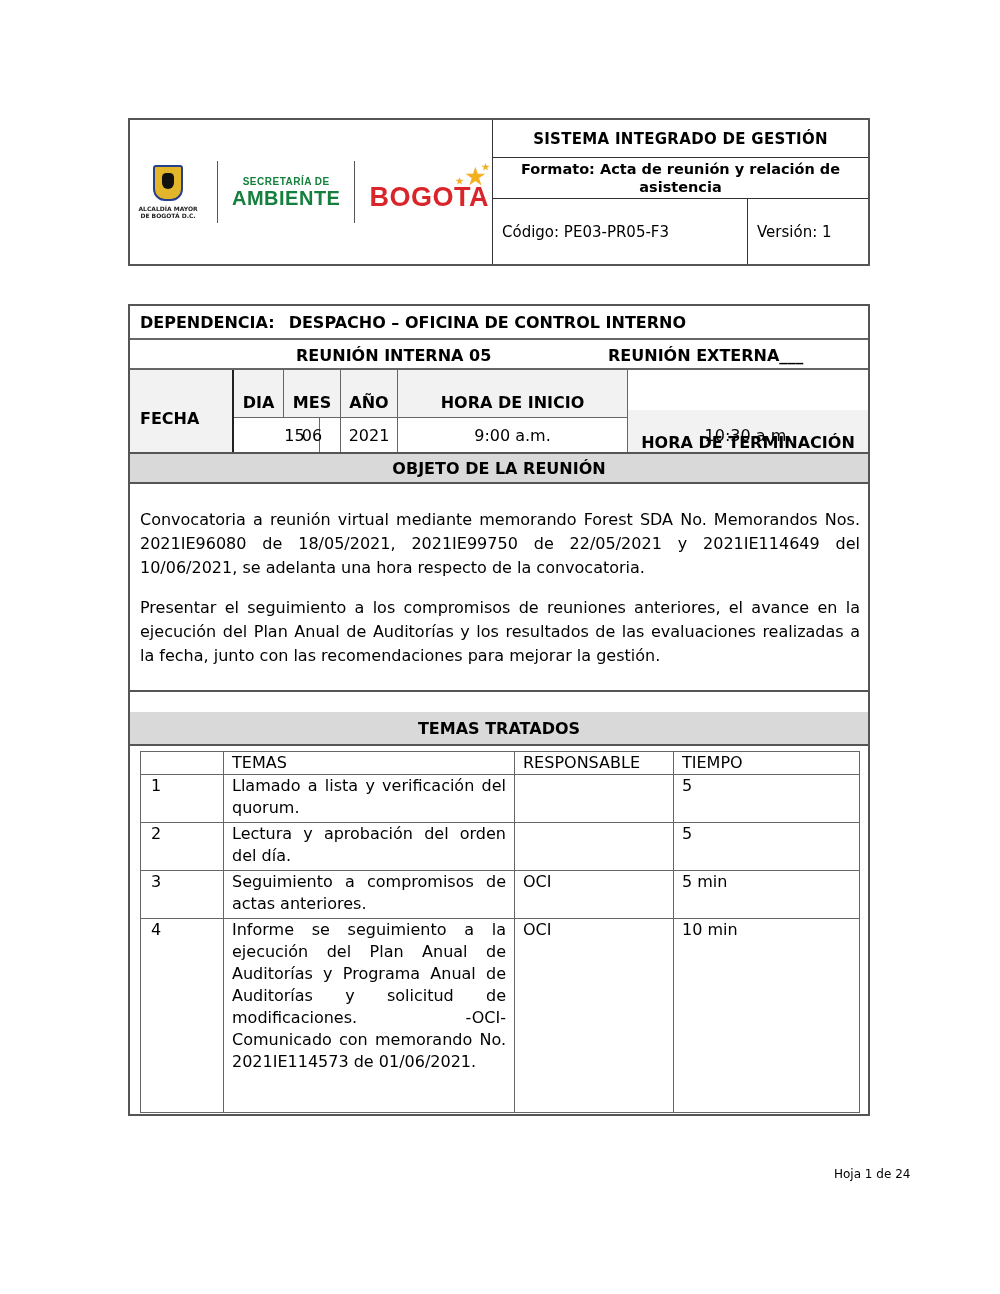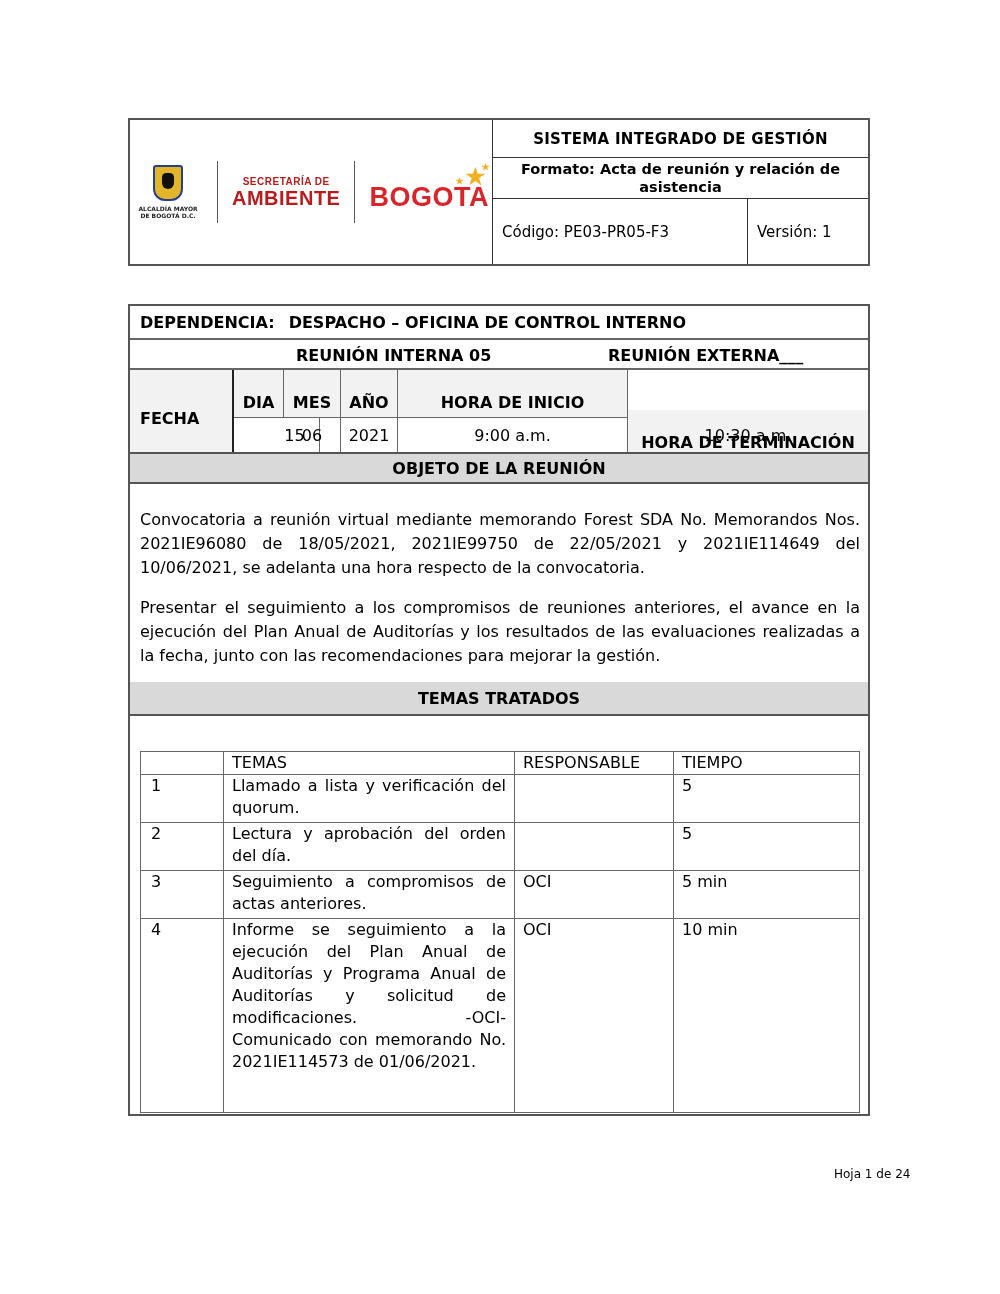--- a/index.html
+++ b/index.html
@@ -15,42 +15,42 @@
   .hdr-code .c1 { width:245px; border-right:1px solid #333; display:flex; align-items:center; padding-left:9px; font-size:15px; }
   .hdr-code .c2 { flex:1; display:flex; align-items:center; padding-left:9px; font-size:15px; }
 
   
   .logo { display:flex; align-items:center; gap:0; }
   .escudo { display:flex; flex-direction:column; align-items:center; width:70px; }
   .shield { width:30px; height:36px; background:#e2b52a; border:2px solid #27408b; border-radius:3px 3px 12px 12px; position:relative; box-sizing:border-box; }
   .shield::after { content:""; position:absolute; left:7px; top:6px; width:12px; height:16px; background:#111; border-radius:5px 5px 7px 7px; }
   .esc-text { font-size:6px; line-height:7px; text-align:center; margin-top:4px; font-weight:bold; color:#222; }
   .vsep { width:1px; height:62px; background:#555; margin:0 14px; }
-  .sda { display:flex; flex-direction:column; align-items:center; color:#b91c1c; font-family:"Liberation Sans", sans-serif; }
+  .sda { display:flex; flex-direction:column; align-items:center; color:#15803d; font-family:"Liberation Sans", sans-serif; }
   .sda .s1 { font-size:10px; font-weight:bold; letter-spacing:0.5px; }
   .sda .s2 { font-size:20px; font-weight:bold; letter-spacing:0.5px; line-height:22px; }
   .bogota { position:relative; color:#d9252a; font-family:"Liberation Sans", sans-serif; font-weight:bold; font-size:27px; letter-spacing:0.5px; padding-top:10px; }
   .star { position:absolute; color:#f2b021; }
 
   
   .main { position:absolute; left:128px; top:304px; width:742px; height:812px; border:2px solid #555; box-sizing:border-box; }
   .row { position:absolute; left:0; right:0; box-sizing:border-box; }
   .r-dep { top:0; height:34px; border-bottom:2px solid #666; display:flex; align-items:center; padding-left:10px; font-weight:bold; font-size:16px; }
   .r-dep .gap { display:inline-block; width:14px; }
   .r-reu { top:34px; height:30px; border-bottom:2px solid #666; font-weight:bold; font-size:16px; }
   .r-reu .ri { position:absolute; left:166px; top:6px; }
   .r-reu .re { position:absolute; left:478px; top:6px; }
   .r-fecha { top:64px; height:82px; }
   .cell { position:absolute; box-sizing:border-box; display:flex; align-items:center; justify-content:center; font-size:16px; }
   .g1 { background:#f2f2f2; }
   .bold { font-weight:bold; }
   .r-obj { top:146px; height:32px; background:#d9d9d9; border-top:2px solid #555; border-bottom:2px solid #555; display:flex; align-items:center; justify-content:center; font-weight:bold; font-size:16px; }
   .r-objtxt { top:178px; height:208px; border-bottom:2px solid #555; padding:24px 8px 0 10px; font-size:16px; line-height:24px; }
   .r-objtxt p { margin:0 0 16px 0; text-align:justify; }
-  .r-temas { top:376px; height:34px; background:#d9d9d9; border-bottom:2px solid #555; display:flex; align-items:center; justify-content:center; font-weight:bold; font-size:16px; }
+  .r-temas { top:406px; height:34px; background:#d9d9d9; border-bottom:2px solid #555; display:flex; align-items:center; justify-content:center; font-weight:bold; font-size:16px; }
 
   .inner { position:absolute; left:10px; top:445px; width:720px; border-collapse:collapse; font-size:16px; }
   .inner td { border:1px solid #666; vertical-align:top; padding:0 8px; line-height:22px; }
   .inner .just { text-align:justify; }
   .inner td.c-num { width:64px; padding-left:10px; }
   .inner td.c-tema { width:274px; }
   .inner td.c-resp { width:142px; }
   .footer { position:absolute; left:834px; top:1167px; font-size:12px; }
 </style>
 </head>

